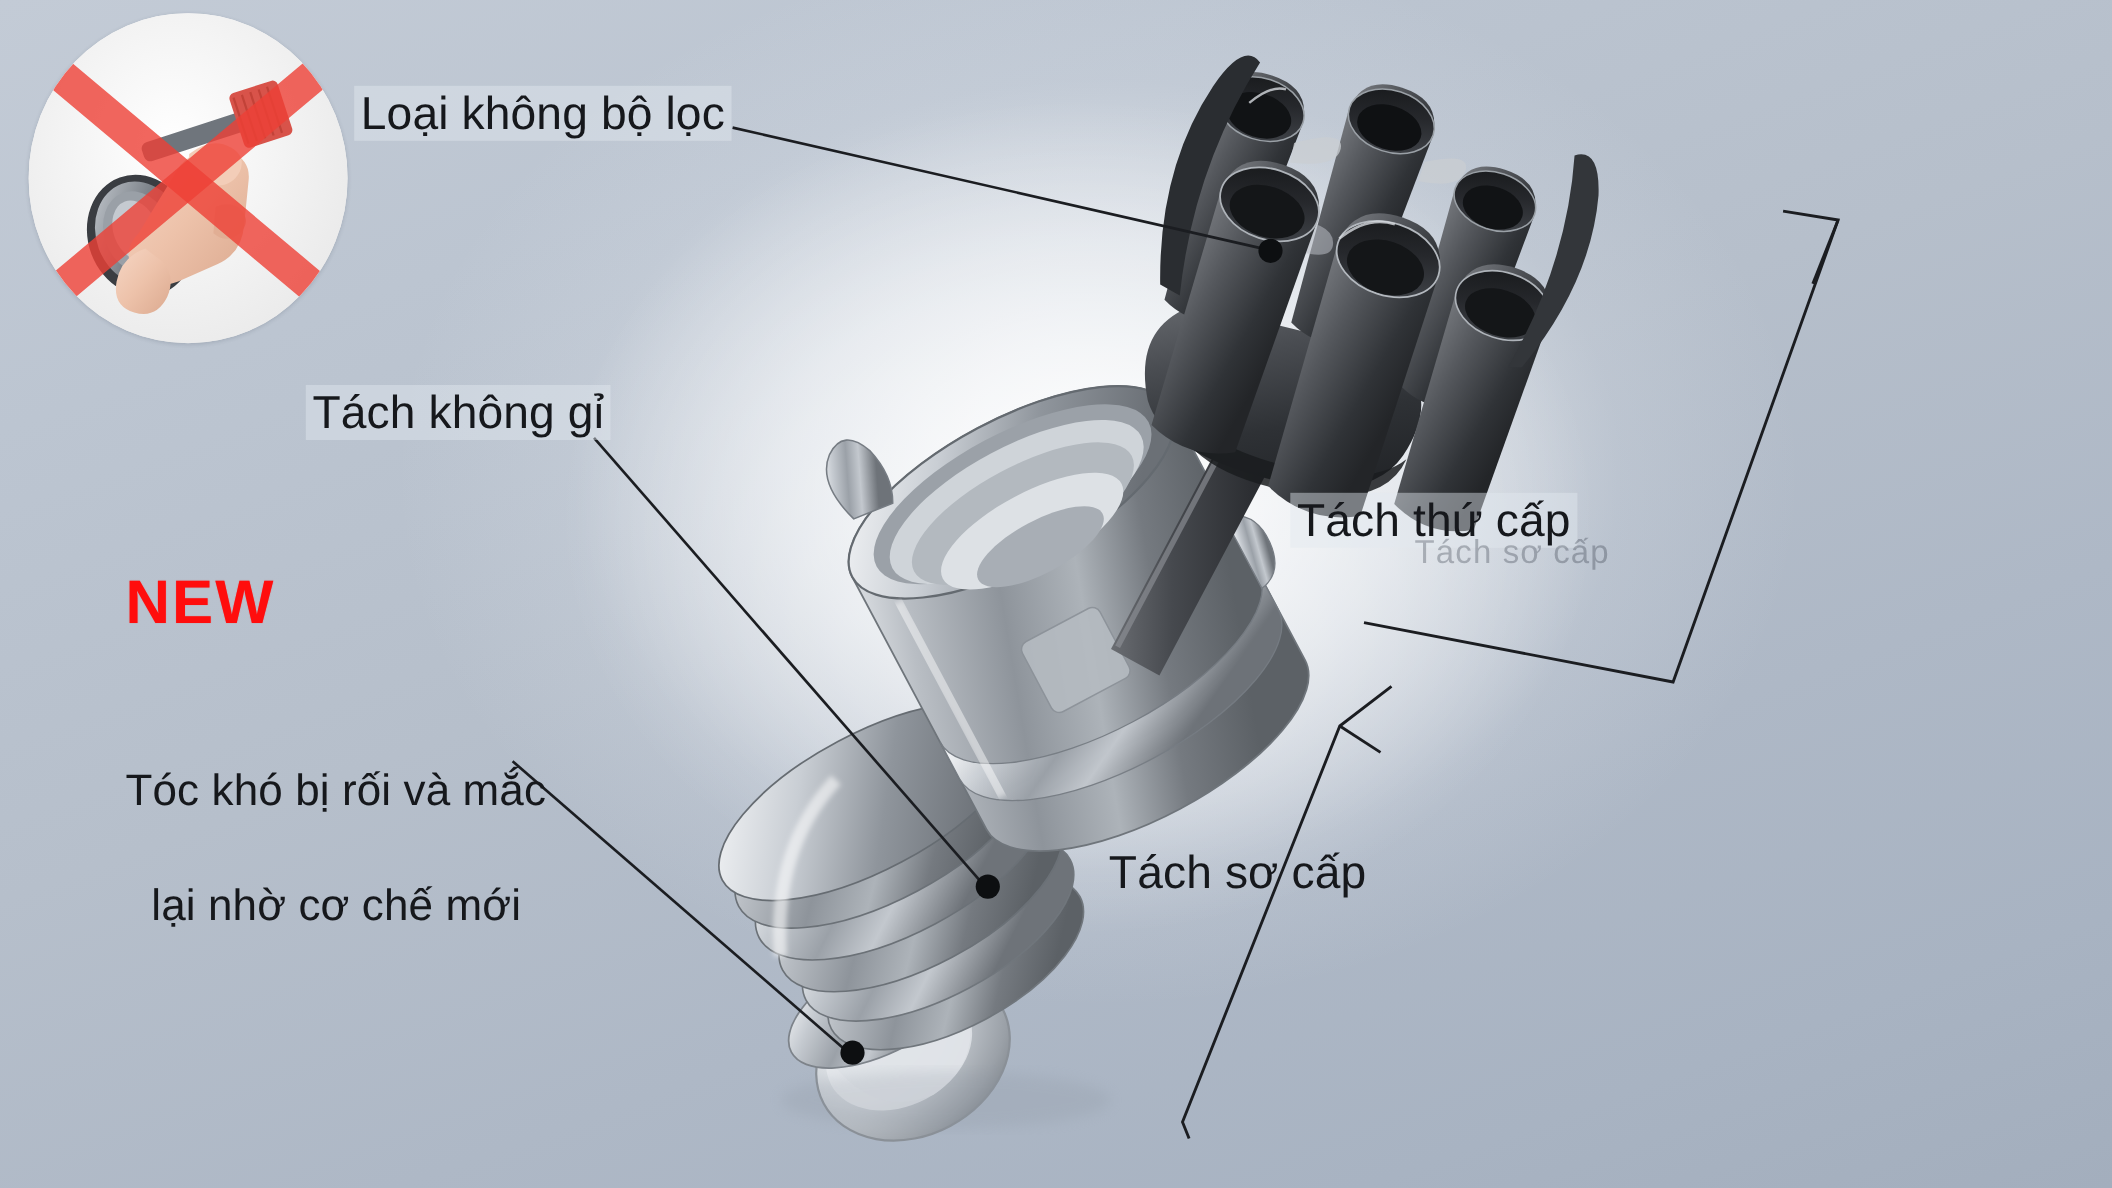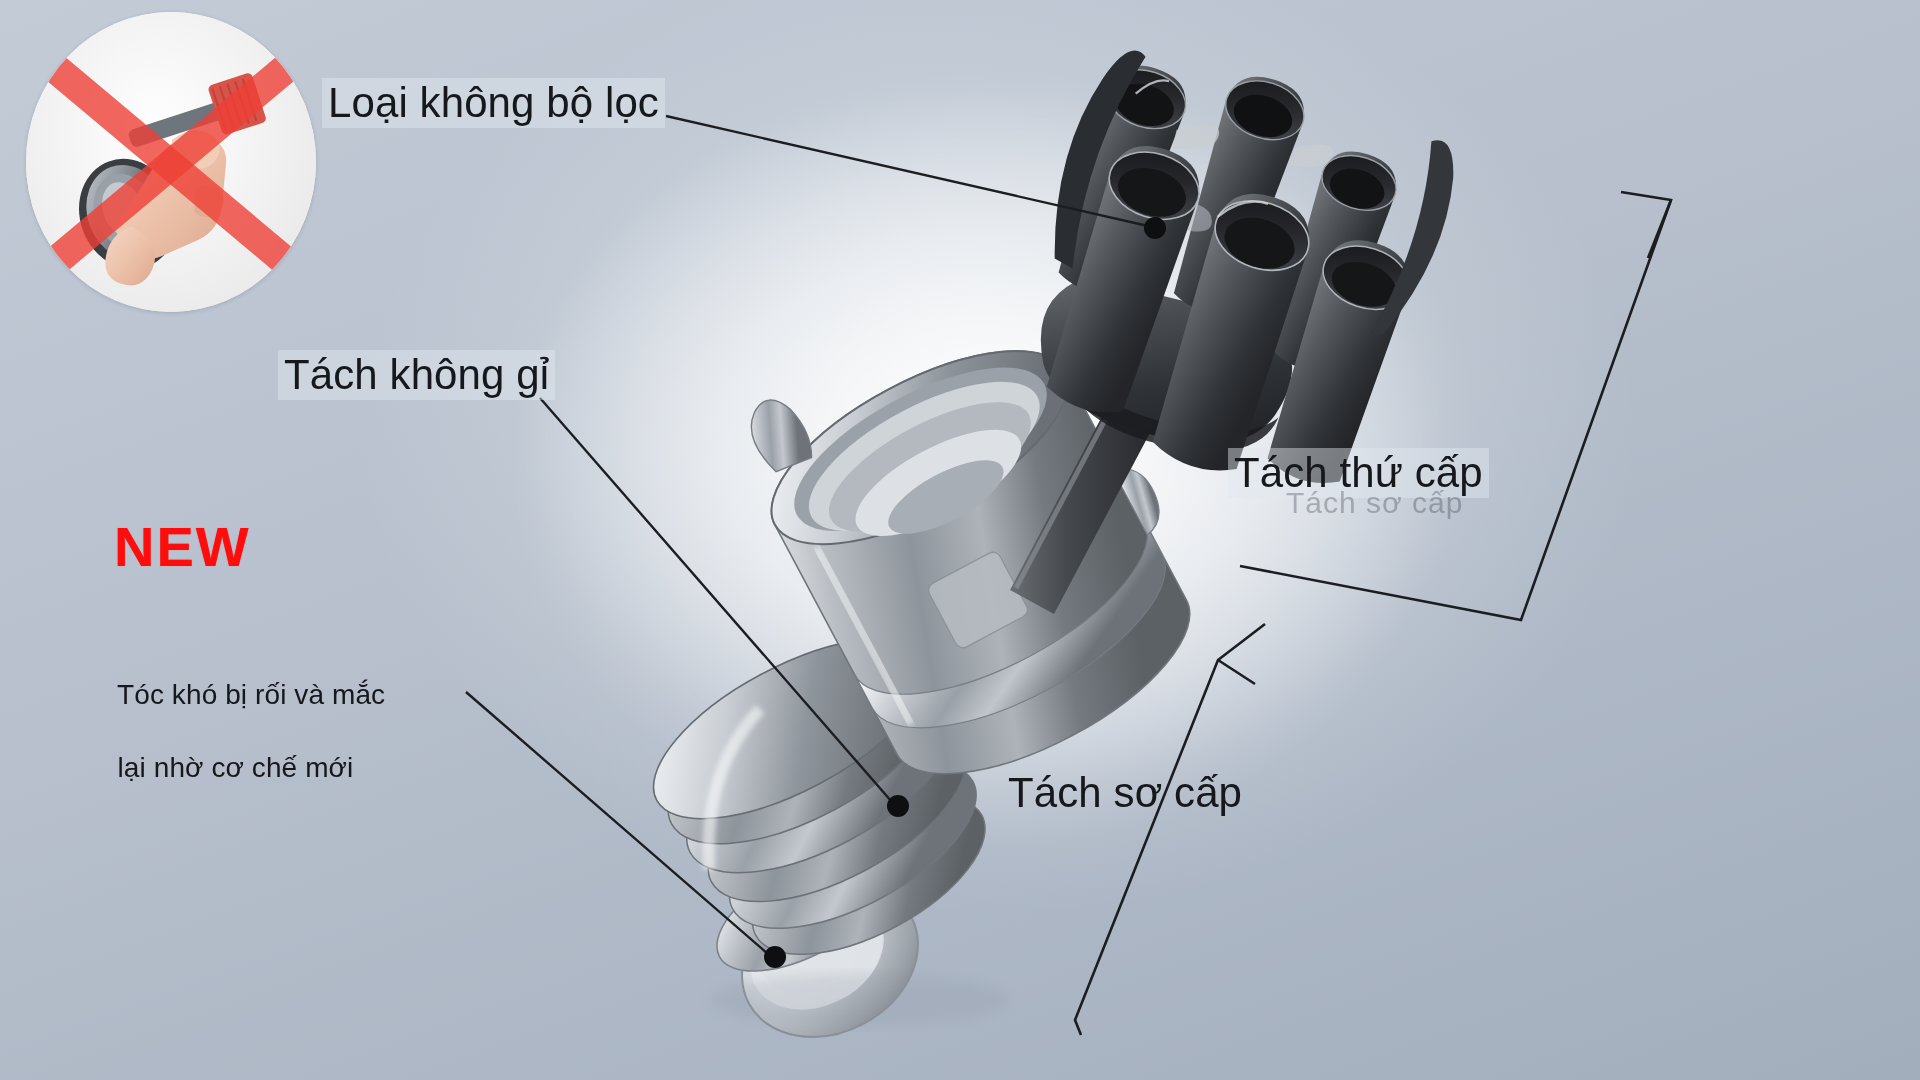--- a/index.html
+++ b/index.html
@@ -7,20 +7,21 @@
   body{
     width:1920px;height:1080px;overflow:hidden;
     font-family:"Liberation Sans","DejaVu Sans",sans-serif;
     background:#b9c2cd;
   }
   #stage{
     position:relative;width:1920px;height:1080px;
     background:
       radial-gradient(ellipse 820px 620px at 52% 40%, rgba(255,255,255,0.92) 0%, rgba(248,250,252,0.55) 34%, rgba(226,231,238,0.18) 58%, rgba(0,0,0,0) 78%),
       linear-gradient(160deg,#c3cbd6 0%,#bcc5d1 22%,#b6bfcb 46%,#aeb8c6 68%,#a8b3c2 86%,#a3aebd 100%);
+    text-align: center;
   }
 
   
   .thumb{
     position:absolute;left:26px;top:12px;width:290px;height:300px;
     border-radius:145px/150px;overflow:hidden;
     background:linear-gradient(180deg,#f7f7f7 0%,#efefef 55%,#e6e6e6 100%);
     box-shadow:0 1px 4px rgba(40,50,65,.18);
   }
   .thumb .bg-soft{
@@ -45,22 +46,22 @@
   .leaders{position:absolute;left:0;top:0;width:1920px;height:1080px;}
 
   
   .lbl{
     position:absolute;color:#16181c;white-space:pre;
     background:rgba(226,232,240,0.45);
     padding:1px 6px;letter-spacing:.1px;
   }
   #label-no-filter{left:322px;top:78px;font-size:42px;}
   #label-stainless{left:278px;top:350px;font-size:42px;}
-  #label-hair{left:80px;top:640px;font-size:28px;line-height:1.30;background:transparent;}
-  #label-secondary{left:1228px;top:448px;font-size:42px;}
+  #label-hair{left:64px;top:640px;font-size:40px;line-height:1.30;background:transparent;}
+  #label-secondary{left:1173px;top:448px;font-size:42px;}
   #label-primary{left:1002px;top:768px;font-size:42px;background:transparent;}
   #label-new{
     left:76px;top:513px;font-size:56px;font-weight:bold;color:#ff0d0d;
     letter-spacing:2px;background:transparent;
     text-shadow:0 0 1px rgba(255,0,0,.45);
     margin-left:32px;
   }
   .ghost{
     position:absolute;left:1286px;top:486px;font-size:30px;
     color:rgba(40,48,60,0.30);letter-spacing:1px;white-space:pre;

